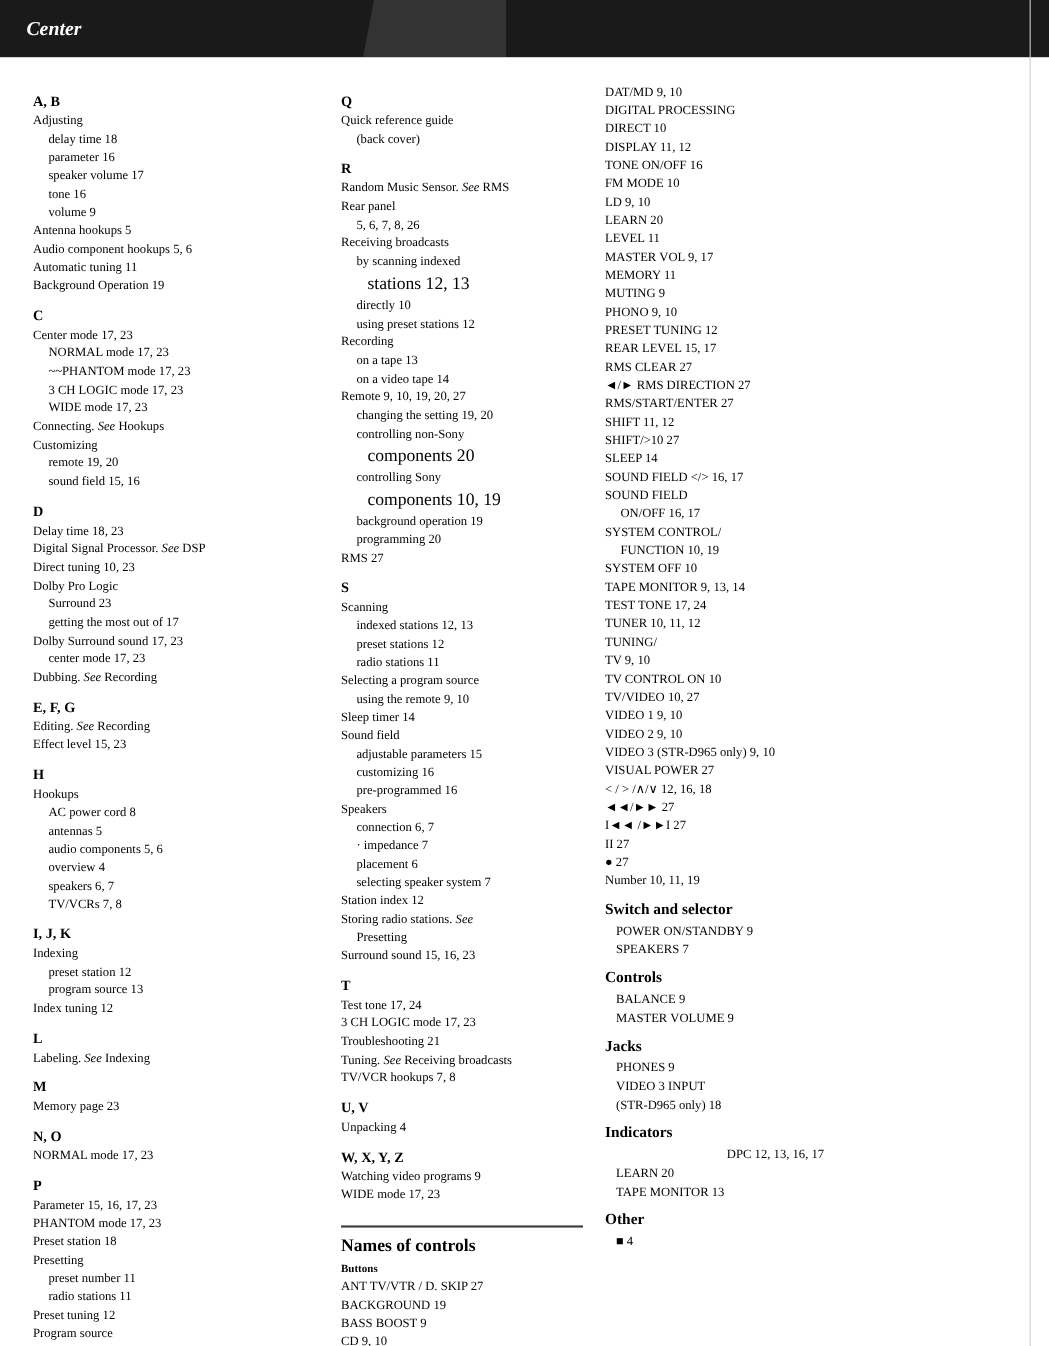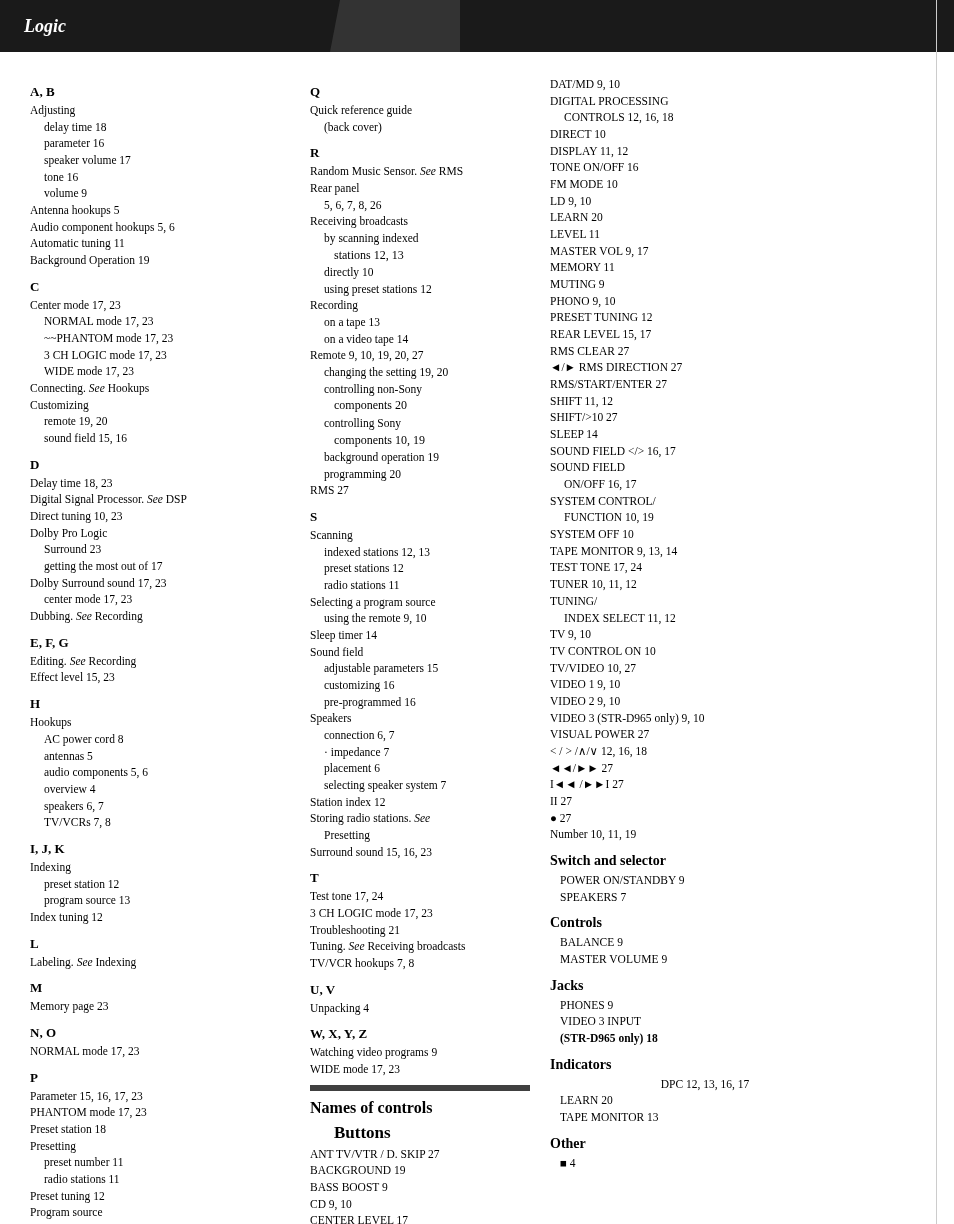--- a/index.html
+++ b/index.html
@@ -96,49 +96,48 @@
     }
 
     .entry-sub {
       padding-left: 14px;
       font-size: 11.5px;
       line-height: 1.45;
     }
 
     .entry-sub2 {
       padding-left: 24px;
-      font-size: 12px;
+      font-size: 16px;
       line-height: 1.45;
     }
 
     .names-section {
       font-weight: bold;
       font-size: 16px;
       margin-top: 14px;
       margin-bottom: 4px;
     }
 
     .sub-section {
       font-weight: bold;
-      font-size: 17px;
+      font-size: 10px;
       margin-top: 8px;
       margin-bottom: 3px;
-      margin-left: 24px;
     }
 
     .italic { font-style: italic; }
   </style>
 </head>
 <body>
 
 <div class="page">
 
   <div class="header">
     <div class="header-tab"></div>
-    <span class="header-title">Logic</span>
+    <span class="header-title">Center</span>
   </div>
 
   <div class="right-border"></div>
 
   <div class="content">
 
     <div class="col col-left">
 
       <div class="section-head">A, B</div>
       <div class="entry">Adjusting</div>
@@ -272,36 +271,35 @@
       <div class="entry">Tuning. <span class="italic">See</span> Receiving broadcasts</div>
       <div class="entry">TV/VCR hookups  7, 8</div>
 
       <div class="section-head" style="margin-top:10px;">U, V</div>
       <div class="entry">Unpacking  4</div>
 
       <div class="section-head" style="margin-top:10px;">W, X, Y, Z</div>
       <div class="entry">Watching video programs  9</div>
       <div class="entry">WIDE mode  17, 23</div>
 
-      <div class="names-section" style="margin-top:7px; border-top: 6px solid #404040; padding-top:8px;">Names of controls</div>
+      <div class="names-section" style="margin-top:19px; border-top: 2px solid #404040; padding-top:8px;">Names of controls</div>
 
       <div class="sub-section" style="margin-top:6px;">Buttons</div>
       <div class="entry">ANT TV/VTR / D. SKIP  27</div>
       <div class="entry">BACKGROUND  19</div>
       <div class="entry">BASS BOOST  9</div>
       <div class="entry">CD  9, 10</div>
       <div class="entry">CENTER LEVEL  17</div>
 
     </div>
 
     <div class="col col-right">
       <div style="margin-top:4px;">
         <div class="entry">DAT/MD  9, 10</div>
         <div class="entry">DIGITAL PROCESSING</div>
-        <div class="entry entry-sub">CONTROLS  12, 16, 18</div>
         <div class="entry">DIRECT  10</div>
         <div class="entry">DISPLAY  11, 12</div>
         <div class="entry">TONE ON/OFF  16</div>
         <div class="entry">FM MODE  10</div>
         <div class="entry">LD  9, 10</div>
         <div class="entry">LEARN  20</div>
         <div class="entry">LEVEL  11</div>
         <div class="entry">MASTER VOL  9, 17</div>
         <div class="entry">MEMORY  11</div>
         <div class="entry">MUTING  9</div>
@@ -317,21 +315,20 @@
         <div class="entry">SOUND FIELD &lt;/&gt;  16, 17</div>
         <div class="entry">SOUND FIELD</div>
         <div class="entry entry-sub">ON/OFF  16, 17</div>
         <div class="entry">SYSTEM CONTROL/</div>
         <div class="entry entry-sub">FUNCTION  10, 19</div>
         <div class="entry">SYSTEM OFF  10</div>
         <div class="entry">TAPE MONITOR  9, 13, 14</div>
         <div class="entry">TEST TONE  17, 24</div>
         <div class="entry">TUNER  10, 11, 12</div>
         <div class="entry">TUNING/</div>
-        <div class="entry entry-sub">INDEX SELECT  11, 12</div>
         <div class="entry">TV  9, 10</div>
         <div class="entry">TV CONTROL ON  10</div>
         <div class="entry">TV/VIDEO  10, 27</div>
         <div class="entry">VIDEO 1  9, 10</div>
         <div class="entry">VIDEO 2  9, 10</div>
         <div class="entry">VIDEO 3 (STR-D965 only)  9, 10</div>
         <div class="entry">VISUAL POWER  27</div>
         <div class="entry">&lt; / &gt; /∧/∨  12, 16, 18</div>
         <div class="entry">◄◄/►►  27</div>
         <div class="entry">I◄◄ /►►I  27</div>
@@ -344,21 +341,21 @@
       <div class="entry" style="margin-left:10px;">POWER ON/STANDBY  9</div>
       <div class="entry" style="margin-left:10px;">SPEAKERS  7</div>
 
       <div class="bold-section" style="margin-top:10px;">Controls</div>
       <div class="entry" style="margin-left:10px;">BALANCE  9</div>
       <div class="entry" style="margin-left:10px;">MASTER VOLUME  9</div>
 
       <div class="bold-section" style="margin-top:10px;">Jacks</div>
       <div class="entry" style="margin-left:10px;">PHONES  9</div>
       <div class="entry" style="margin-left:10px;">VIDEO 3 INPUT</div>
-      <div class="entry" style="margin-left:10px;font-weight:bold;">(STR-D965 only)  18</div>
+      <div class="entry" style="margin-left:10px;">(STR-D965 only)  18</div>
 
       <div class="bold-section" style="margin-top:10px;">Indicators</div>
       <div class="entry" style="margin-left:10px;text-align:center;">DPC  12, 13, 16, 17</div>
       <div class="entry" style="margin-left:10px;">LEARN  20</div>
       <div class="entry" style="margin-left:10px;">TAPE MONITOR  13</div>
 
       <div class="bold-section" style="margin-top:10px;">Other</div>
       <div class="entry" style="margin-left:10px;">■  4</div>
     </div>
 

